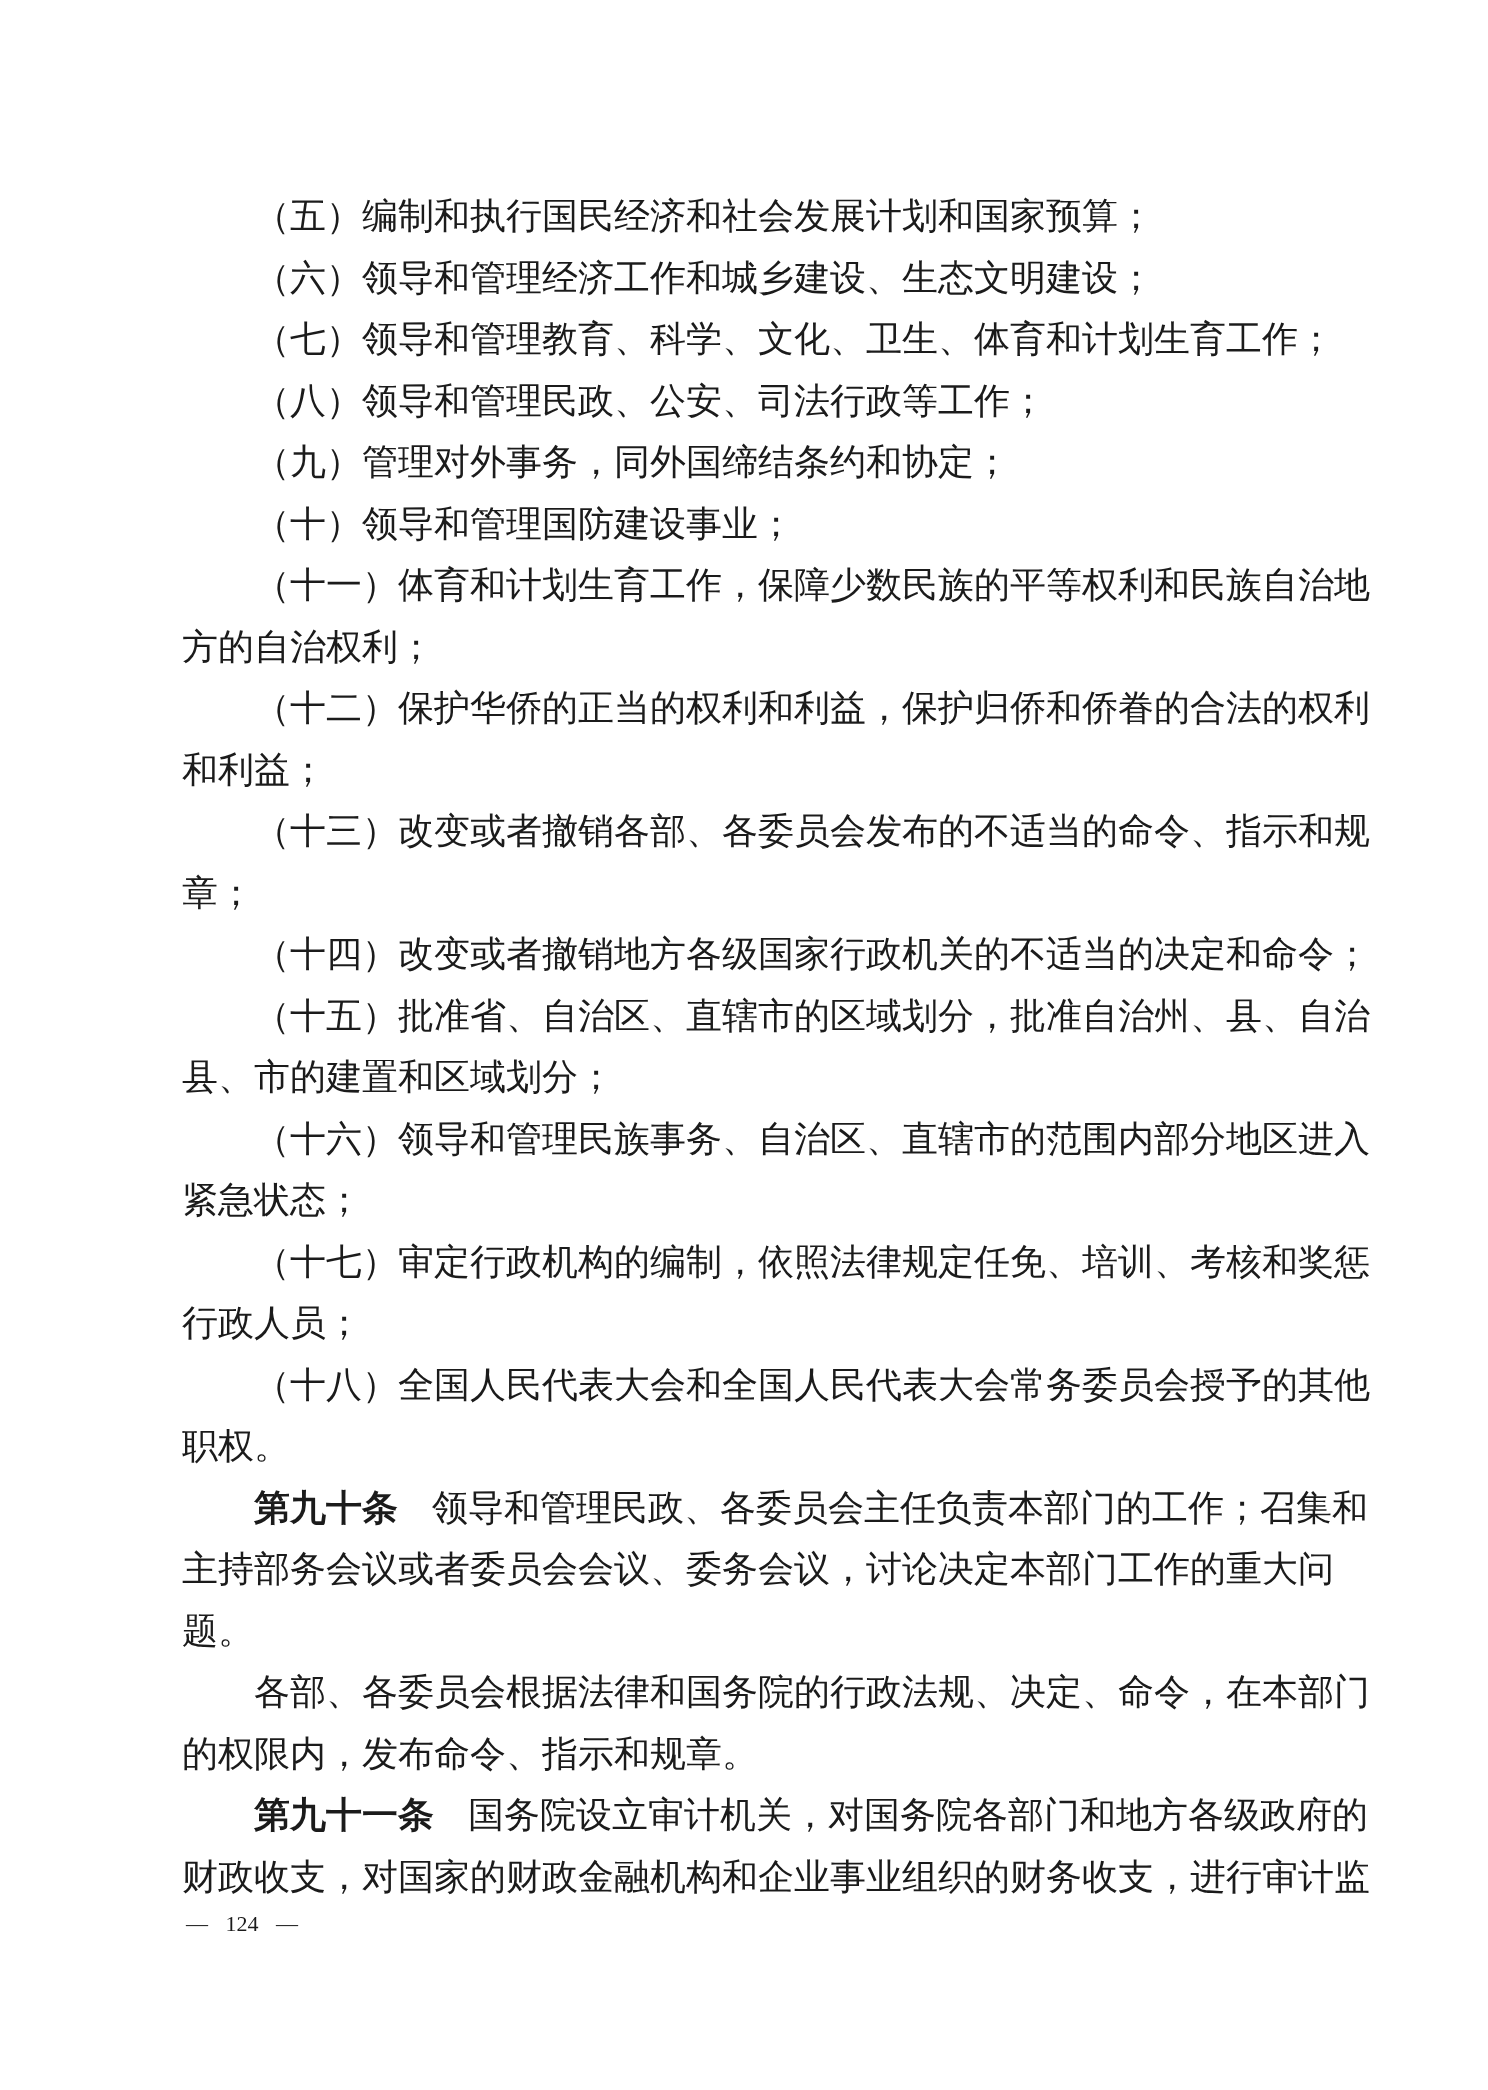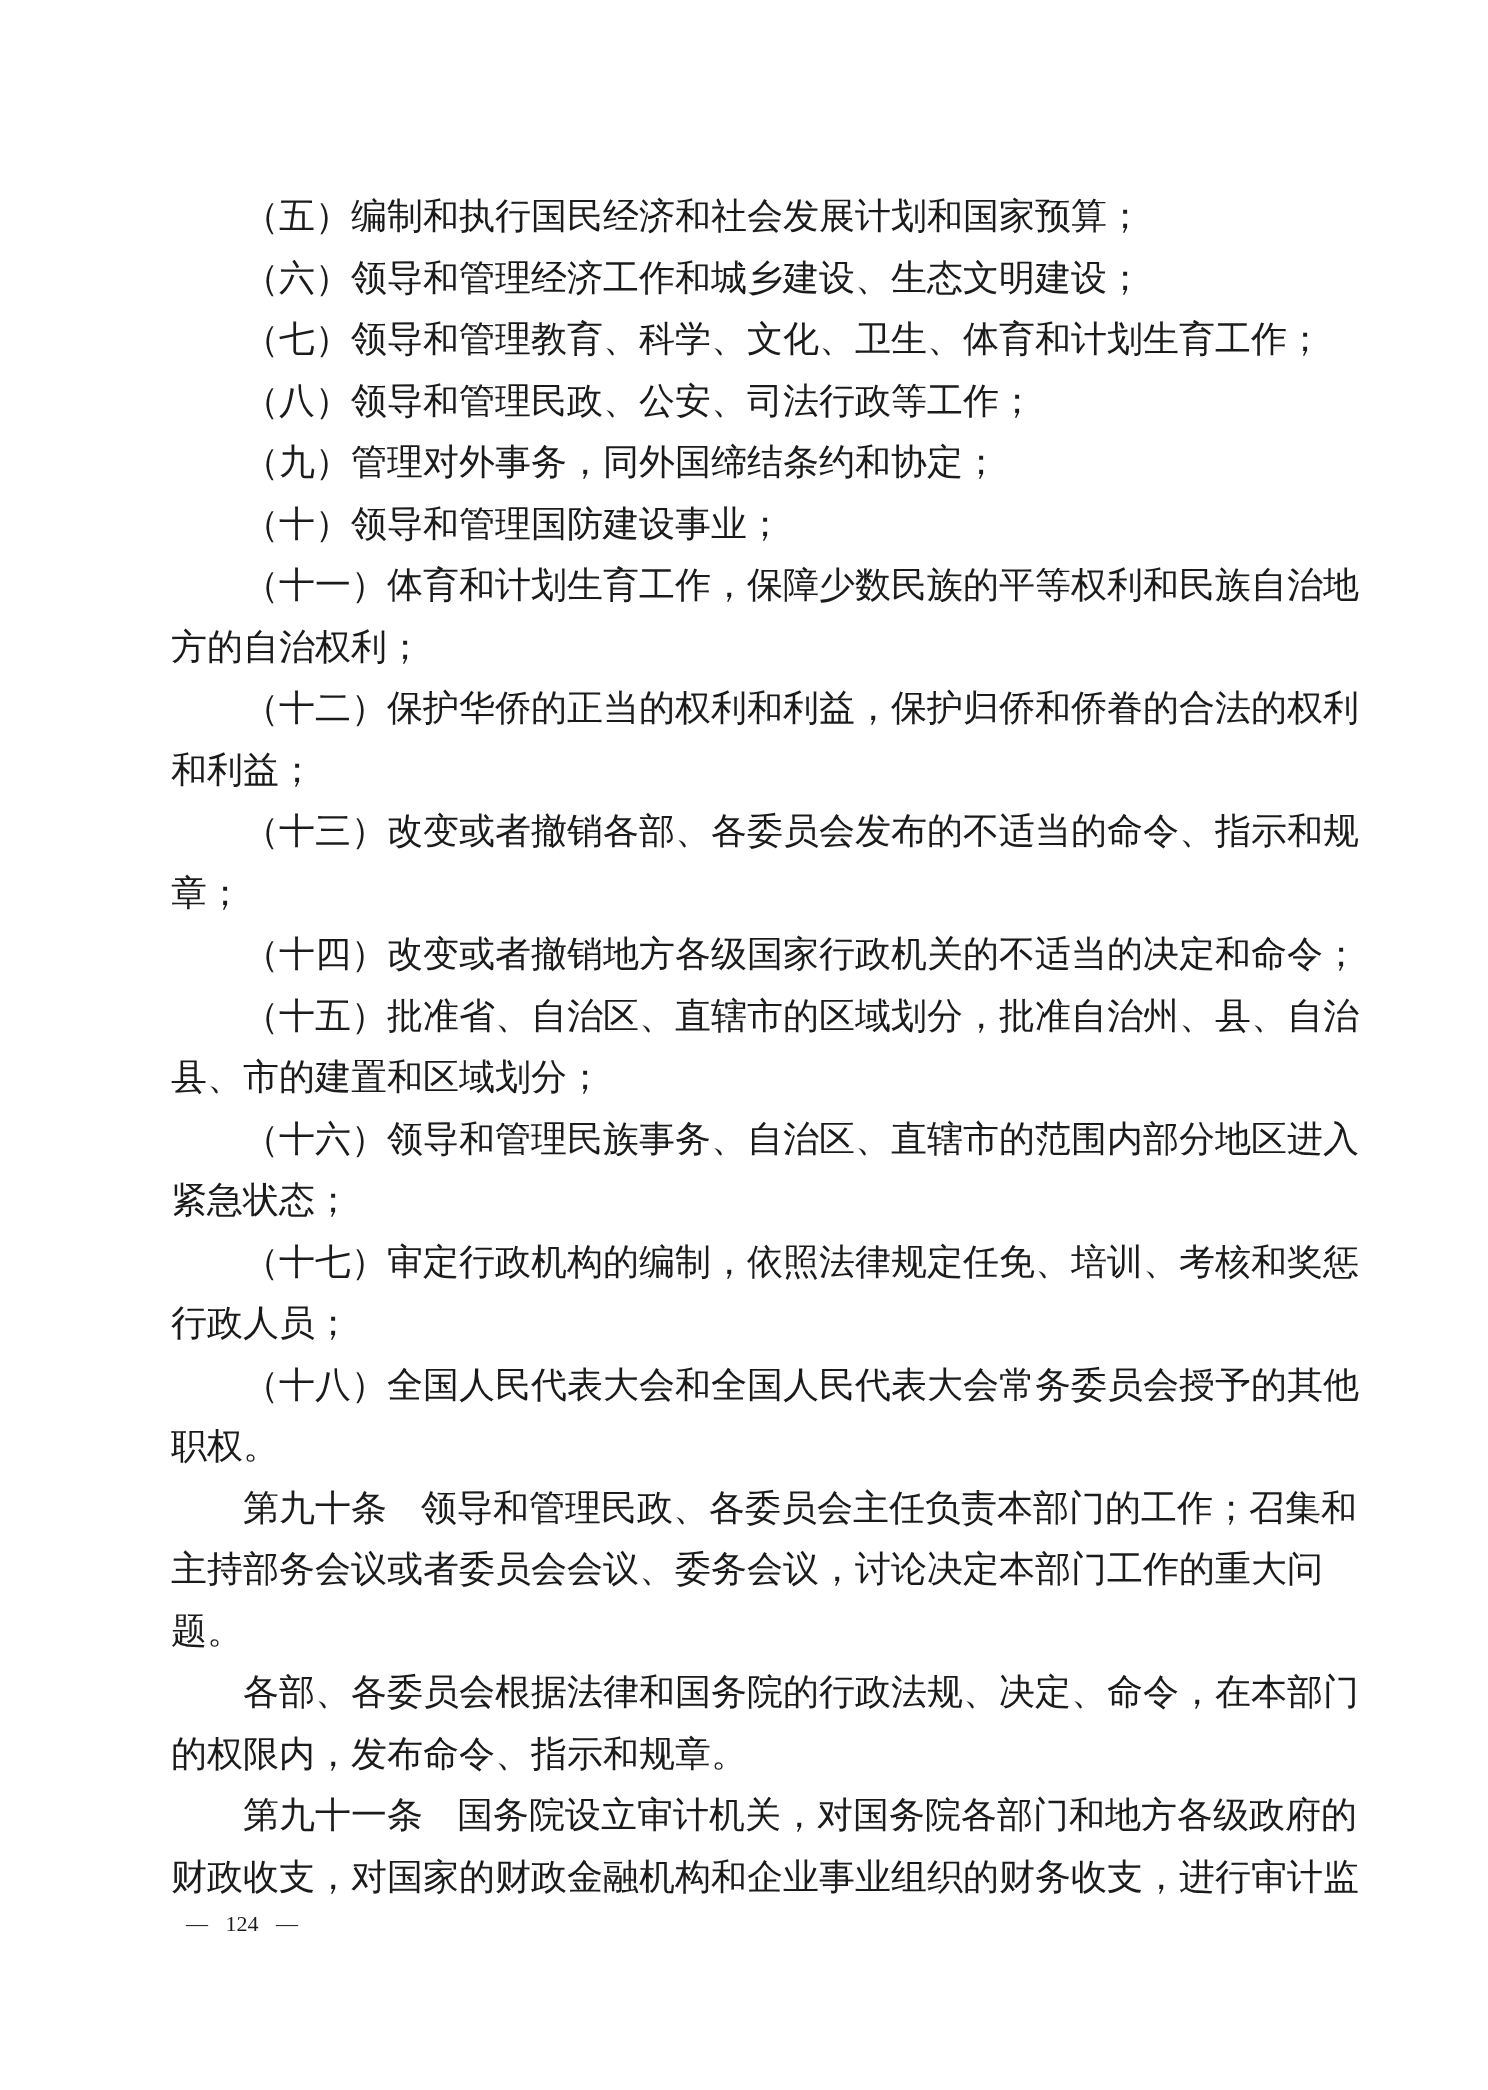--- a/index.html
+++ b/index.html
@@ -11,36 +11,36 @@
     position: relative;
     width: 1488px;
     height: 2090px;
     background: #ffffff;
     overflow: hidden;
     font-family: "Liberation Serif", "DejaVu Serif", serif;
     color: #1b1b1b;
   }
   .text-block {
     position: absolute;
-    left: 171px;
+    left: 182px;
     top: 186px;
     width: 1200px;
   }
   .line {
     height: 61.5px;
     line-height: 61.5px;
     font-size: 36px;
     white-space: nowrap;
     letter-spacing: 0;
   }
   .line.indent {
     padding-left: 72px;
   }
   .term {
-    font-weight: normal;
+    font-weight: bold;
     margin-right: 34px;
   }
   .footer {
     position: absolute;
     left: 186px;
     top: 1902px;
     height: 44px;
     line-height: 44px;
     font-size: 22px;
     word-spacing: 12px;

